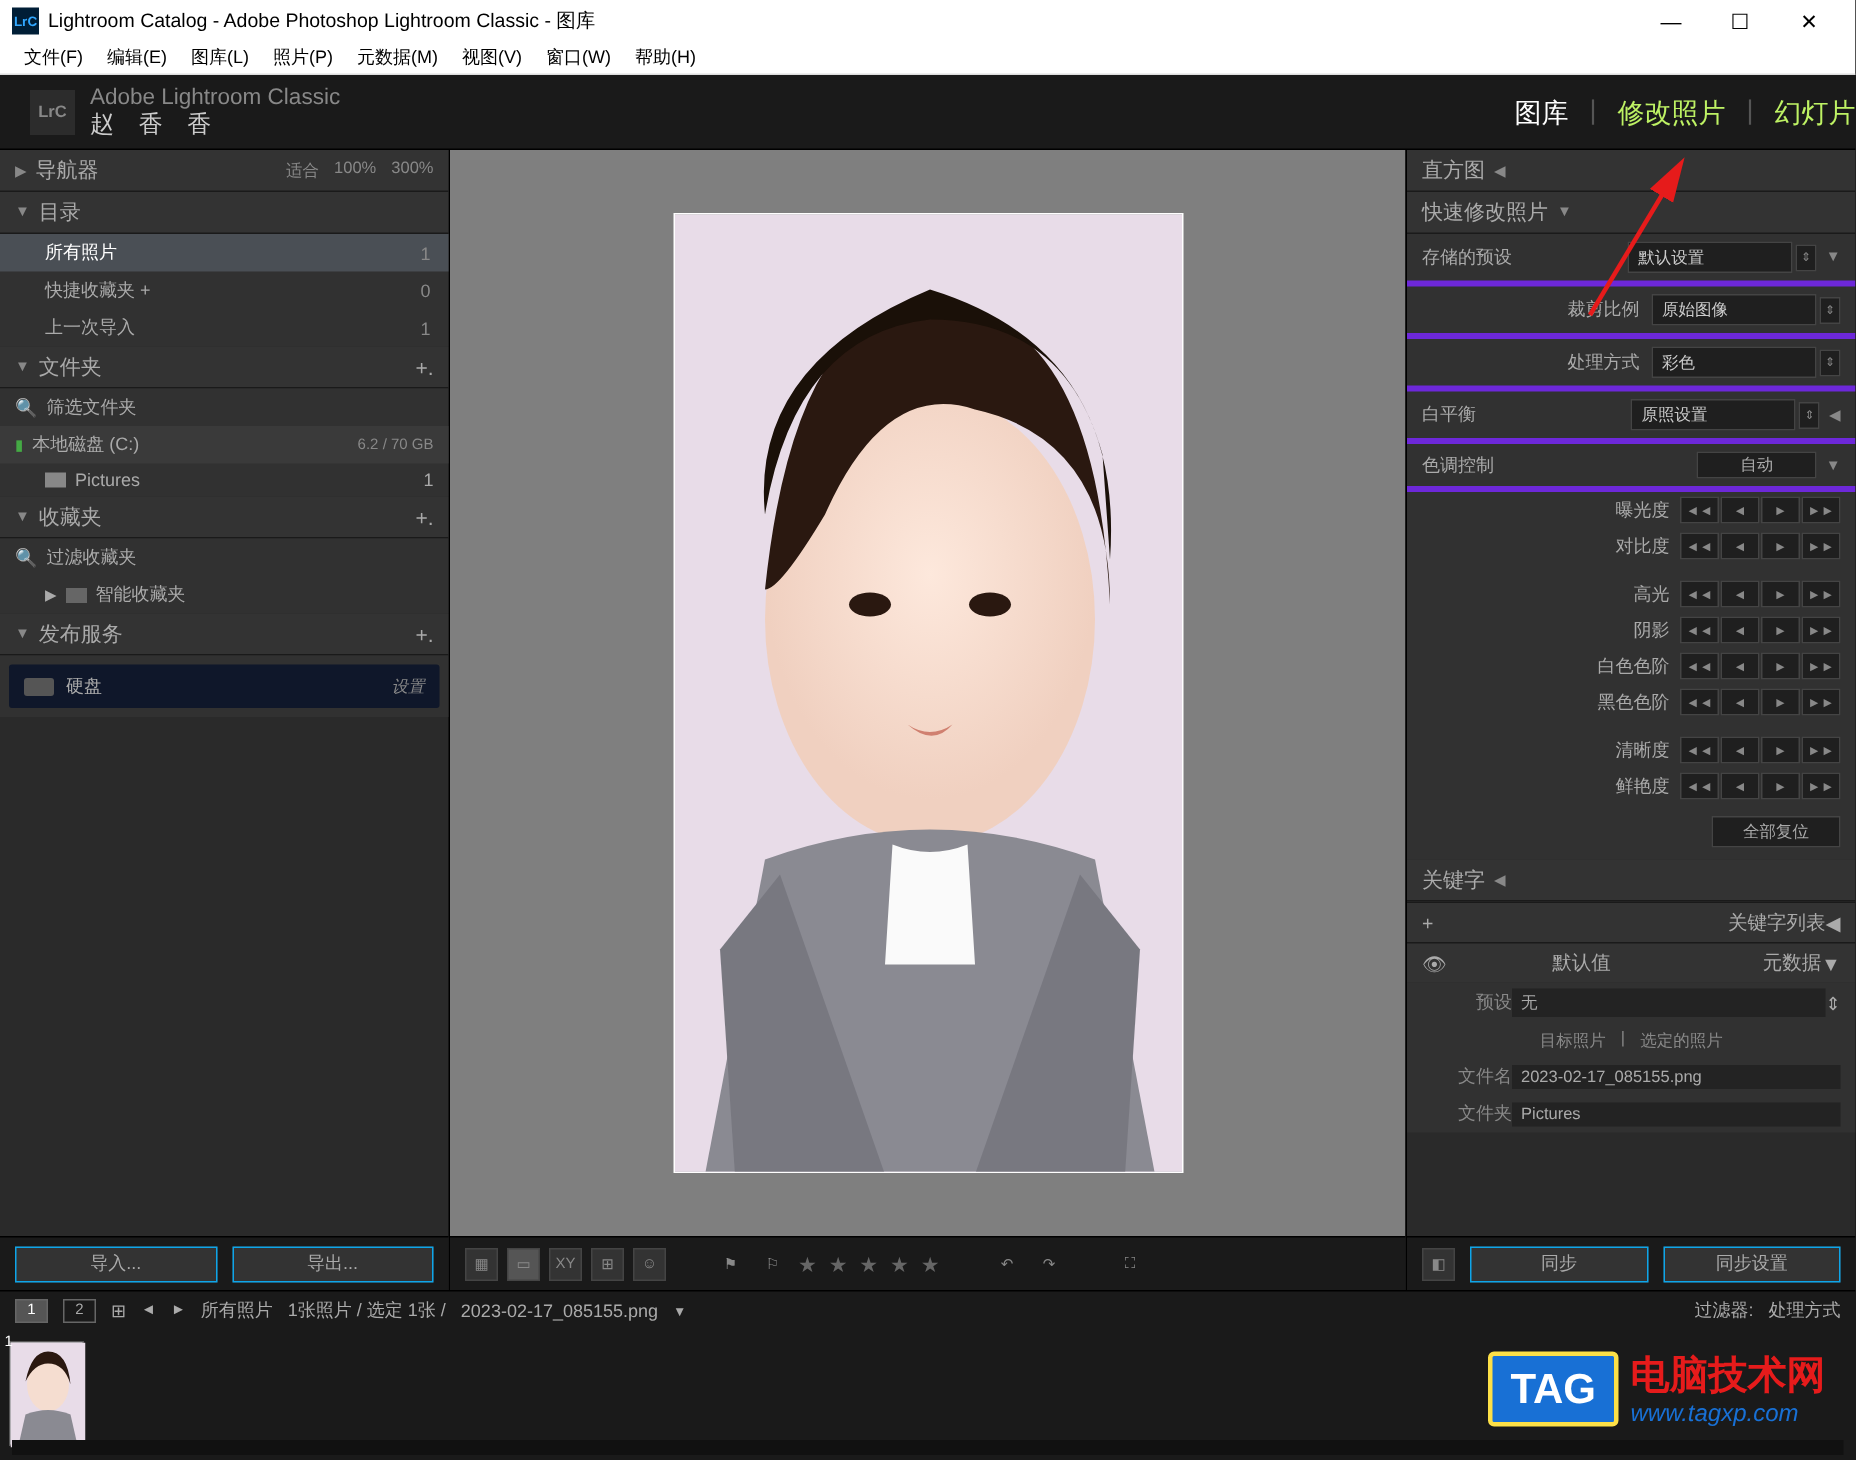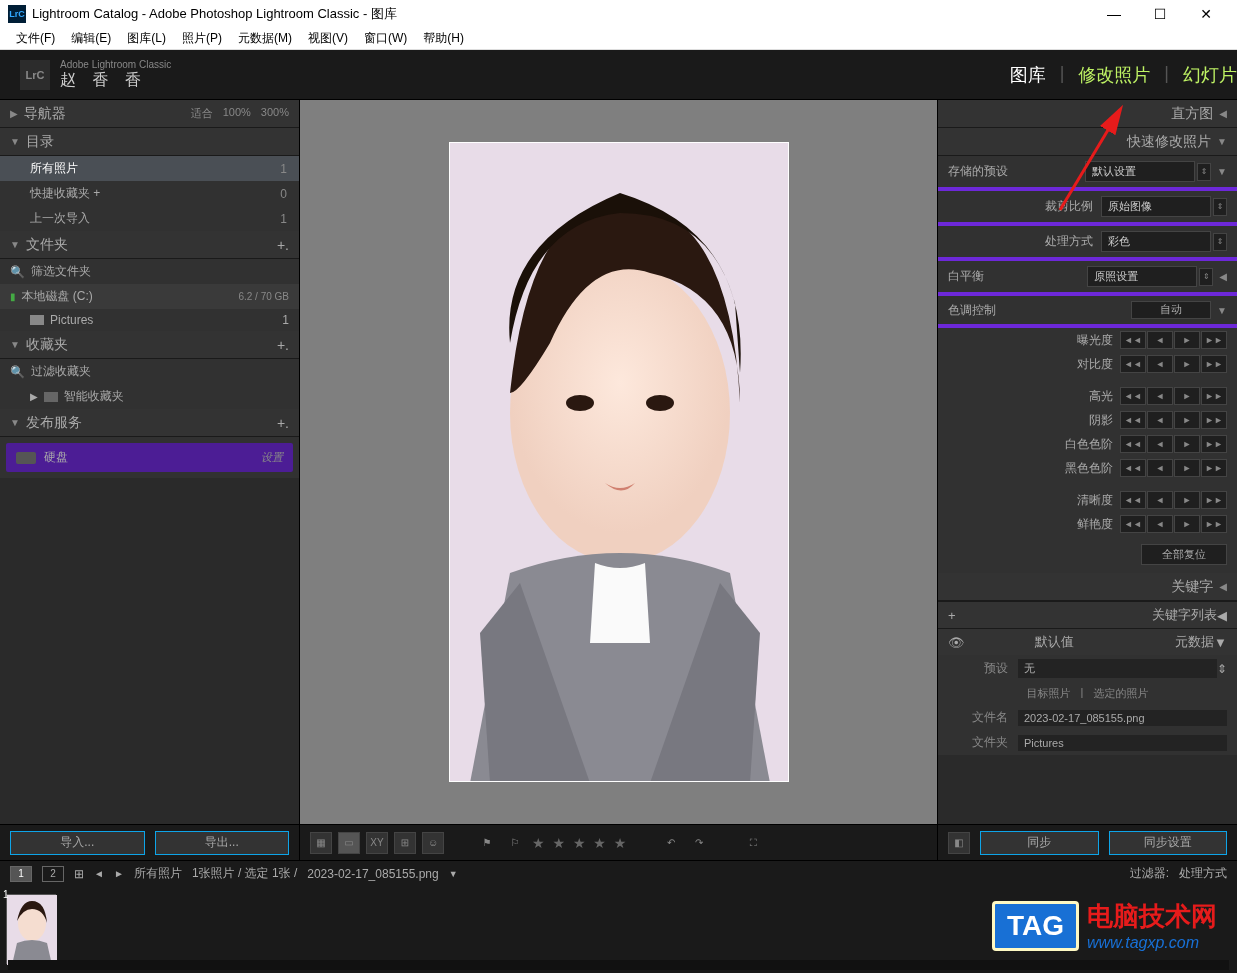--- a/index.html
+++ b/index.html
@@ -11,75 +11,75 @@
     .titlebar .spacer { flex: 1; }
     .titlebar .win-btn { width: 46px; text-align: center; font-size: 14px; cursor: pointer; }
     
     
     .menubar { background: #fff; height: 22px; display: flex; align-items: center; padding: 0 8px; color: #000; font-size: 12px; border-bottom: 1px solid #ddd; }
     .menubar .menu-item { padding: 0 8px; cursor: pointer; }
     
     
     .top-panel { background: #1a1a1a; height: 50px; display: flex; align-items: center; padding: 0 20px; position: relative; border-bottom: 1px solid #000;}
     .top-panel .lrc-mark { width: 30px; height: 30px; background: #2c2c2c; color: #888; display: flex; align-items: center; justify-content: center; font-size: 11px; font-weight: bold; margin-right: 10px;}
-    .top-panel .brand-top { color: #888; font-size: 10px; }
+    .top-panel .brand-top { color: #888; font-size: 15px; }
     .top-panel .brand-name { color: #ccc; font-size: 16px; letter-spacing: 6px; }
     .module-picker { position: absolute; right: 0; display: flex; gap: 14px; font-size: 18px;}
     .module-item { color: #bef264; cursor: pointer; }
     .module-item.active { color: #fff; }
     .module-sep { color: #555;}
     
     
     .main { display: flex; height: 760px; }
     .left-panel, .right-panel { width: 300px; background: #2a2a2a; display: flex; flex-direction: column; }
     .left-panel { border-right: 1px solid #000; }
     .right-panel { border-left: 1px solid #000; flex: 0 0 300px;}
     .center-panel { flex: 1; background: #7f7f7f; display: flex; flex-direction: column; }
     
     
     .panel-header { background: #333; height: 28px; display: flex; align-items: center; padding: 0 10px; font-size: 14px; color: #aaa; border-bottom: 1px solid #1a1a1a; cursor: pointer;}
-    .panel-header.right-align { justify-content: flex-end; }
+    .panel-header.right-align { }
     .panel-header .tri { font-size: 10px; margin-right: 6px; color: #888;}
     .panel-header .tri-right { margin-left: 6px; margin-right:0;}
     .panel-header .plus { margin-left: auto; font-size: 14px;}
     .panel-header .zoom-opts { margin-left: auto; font-size: 11px; color: #888; display: flex; gap: 10px;}
     
     .catalog-row { display: flex; align-items: center; padding: 4px 12px 4px 30px; font-size: 12px; color: #aaa; cursor: pointer; }
     .catalog-row.selected { background: #4a4f55; color: #fff;}
     .catalog-row .count { margin-left: auto; color: #888;}
     
     .filter-row { display: flex; align-items: center; padding: 4px 10px; font-size: 12px; color: #aaa;}
     .filter-row .search { margin-right: 6px; font-size: 12px;}
     
     .drive-row { display: flex; align-items: center; padding: 4px 10px; font-size: 12px; color: #aaa; background: #3a3a3a;}
     .drive-row .meter { margin-left: auto; font-size: 10px; color: #888;}
     .folder-row { display: flex; align-items: center; padding: 4px 10px 4px 30px; font-size: 12px; color: #aaa;}
     .folder-icon { width: 14px; height: 10px; background: #888; margin-right: 6px; display: inline-block;}
     
     .panel-content { background: #313131; }
-    .publish-row { background: #4c1d95; margin: 6px; padding: 6px 10px; display: flex; align-items: center; font-size: 12px; color: #aaa; border-radius: 2px;}
+    .publish-row { background: #0f172a; margin: 6px; padding: 6px 10px; display: flex; align-items: center; font-size: 12px; color: #aaa; border-radius: 2px;}
     .publish-row .setup { margin-left: auto; font-size: 11px; color: #888; font-style: italic;}
     
     
     .quick-field { display: flex; align-items: center; padding: 5px 10px; font-size: 12px; color: #aaa; border-bottom: 4px solid #6d28d9;}
     .quick-field .label { flex: 1; }
     .quick-field .select-box { width: 110px; background: #1f1f1f; border: 1px solid #444; color: #ccc; padding: 2px 6px; font-size: 11px; position: relative;}
     .quick-field .arrows-btn { width: 14px; height: 18px; background: #1f1f1f; border: 1px solid #444; margin-left: 2px; font-size: 8px; color: #888; display:flex;align-items:center;justify-content:center;}
     .quick-field .tri-toggle { margin-left: 6px; font-size: 10px; color: #888;}
     
     .tone-row { display: flex; align-items: center; padding: 3px 10px; font-size: 12px; color: #aaa; justify-content: flex-end;}
     .tone-row .label { margin-right: 6px; }
     .tone-btn { width: 26px; height: 18px; background: #1f1f1f; border: 1px solid #444; margin-left: 1px; display:flex;align-items:center;justify-content:center;font-size:9px;color:#888;cursor:pointer;}
     .auto-btn { width: 80px; height: 18px; background: #1f1f1f; border: 1px solid #444; text-align: center; font-size: 11px; color: #aaa; cursor:pointer;}
     .reset-btn { background: #1f1f1f; border: 1px solid #444; padding: 2px 20px; font-size: 11px; color: #aaa; cursor:pointer;}
     
     .meta-header { background: #333; display: flex; align-items: center; padding: 4px 10px; font-size: 13px; color: #aaa; justify-content: flex-end; border-top:1px solid #1a1a1a;}
     .meta-header .plus-left { margin-right: auto; }
     .meta-row { display: flex; align-items: center; padding: 4px 10px; font-size: 12px; color: #aaa;}
-    .meta-row .m-label { width: 60px; text-align: right; margin-right: 10px; color: #888;}
+    .meta-row .m-label { width: 60px; text-align: right; color: #888;}
     .meta-row .m-value { flex:1; background: #232323; padding: 2px 6px; font-size: 11px;}
     .meta-tabs { display: flex; justify-content: center; gap: 10px; padding: 4px; font-size: 11px; color: #888;}
 
     
     .image-area { flex: 1; display: flex; align-items: center; justify-content: center; }
     .photo { width: 340px; height: 640px; background: linear-gradient(135deg, #e8d8e8 0%, #d8cce8 100%); border: 1px solid #fff; position: relative; overflow:hidden;}
     
     
     .toolbar { height: 36px; background: #1a1a1a; display: flex; align-items: center; padding: 0 10px; gap: 6px; border-top:1px solid #000;}
     .tool-btn { width: 22px; height: 22px; background: #333; border: 1px solid #444; display:flex;align-items:center;justify-content:center;font-size:10px;color:#888;cursor:pointer;}
@@ -94,21 +94,21 @@
     .info-bar .spacer { flex: 1; }
     
     
     .filmstrip { height: 86px; background: #1a1a1a; display: flex; align-items: center; padding: 6px; position:relative;}
     .thumb { width: 50px; height: 70px; background: #ededf2; border: 1px solid #555; position: relative;}
     .thumb .badge { position: absolute; top:-6px; left:-4px; font-size:10px; color:#fff;}
     .scrollbar { position: absolute; bottom: 2px; left: 8px; right: 8px; height: 10px; background: #111;}
     
     
     .tag-wm { position: absolute; bottom: 20px; right: 20px; display:flex; align-items:center; gap: 8px;}
-    .tag-box { background: #1870d5; color: #fff; font-size: 28px; font-weight: bold; padding: 6px 12px; border: 3px solid #fef9c3; border-radius: 4px;}
+    .tag-box { background: #1870d5; color: #fff; font-size: 28px; font-weight: bold; padding: 6px 12px; border: 3px solid #fde047; border-radius: 4px;}
     .tag-text { color: #e61b1b; font-size: 26px; font-weight: bold;}
     .tag-url { color: #1870d5; font-size: 16px; font-style: italic;}
     
     
     .arrow-ann { position: absolute; pointer-events: none;}
   </style>
 </head>
 <body>
 
 <div class="titlebar">

